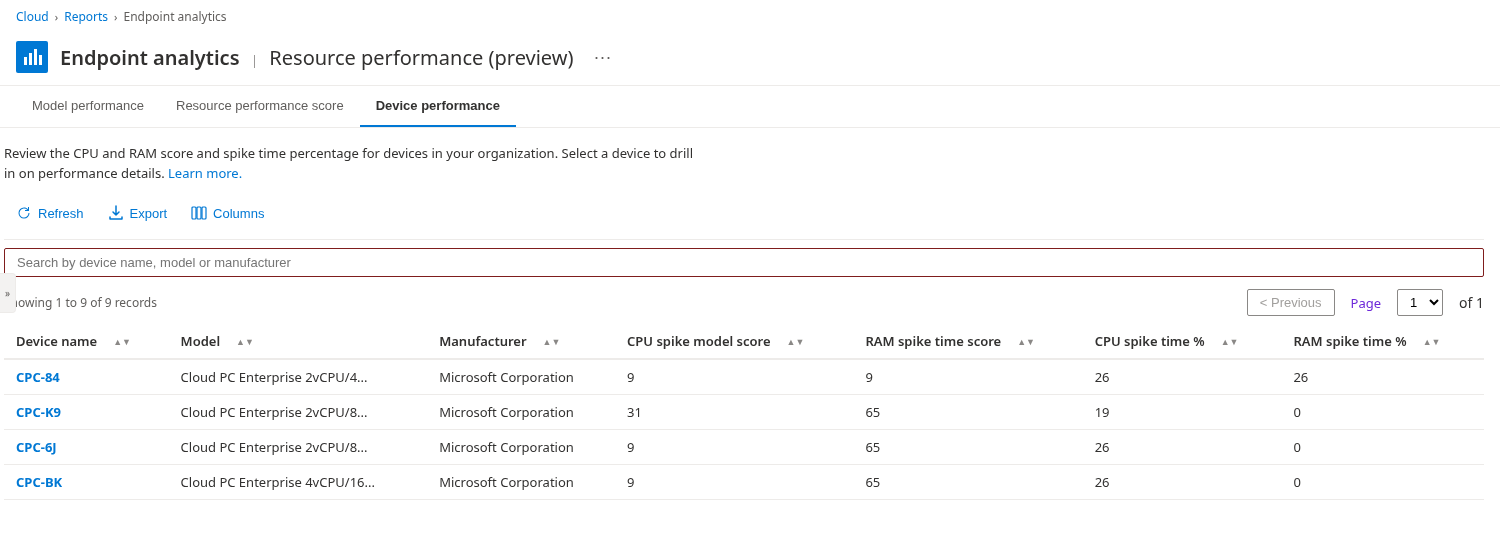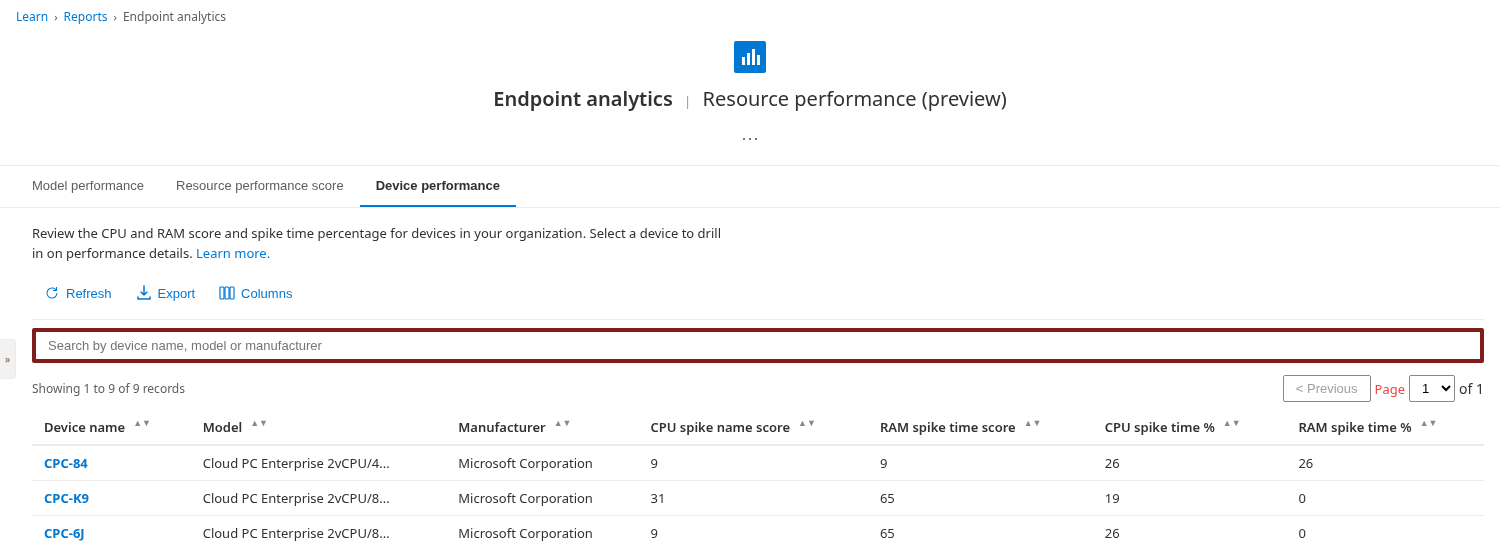--- a/index.html
+++ b/index.html
@@ -2,70 +2,70 @@
 <html><head>
   <meta charset="utf-8">
   <style>
     * { box-sizing: border-box; margin: 0; padding: 0; }
     body { font-family: 'Segoe UI', system-ui, sans-serif; font-size: 13px; color: #323130; background: #fff; overflow-x: hidden; }
 
     .breadcrumb { display: flex; align-items: center; gap: 6px; padding: 8px 16px; font-size: 12px; color: #605e5c; }
     .breadcrumb a { color: #0078d4; text-decoration: none; }
     .breadcrumb-sep { color: #605e5c; font-size: 11px; }
 
-    .page-header { display: flex; align-items: center; gap: 12px; padding: 8px 16px 12px 16px; border-bottom: 1px solid #edebe9; flex-direction: column; }
+    .page-header { display: flex; align-items: center; gap: 12px; padding: 8px 16px 12px 16px; border-bottom: 1px solid #edebe9; }
     .page-icon { width: 32px; height: 32px; background: #0078d4; border-radius: 2px; display: flex; align-items: center; justify-content: center; flex-shrink: 0; }
     .page-icon svg { width: 20px; height: 20px; fill: white; }
     .page-title { font-size: 20px; font-weight: 600; color: #323130; }
     .page-title-separator { color: #605e5c; font-weight: 300; margin: 0 8px; }
     .more-btn { background: none; border: none; cursor: pointer; color: #605e5c; font-size: 18px; padding: 4px 8px; border-radius: 2px; }
 
     .sidebar-toggle { position: absolute; left: 0; top: 50%; transform: translateY(-50%); width: 16px; height: 40px; background: #f3f2f1; border: 1px solid #edebe9; border-left: none; display: flex; align-items: center; justify-content: center; cursor: pointer; border-radius: 0 4px 4px 0; color: #605e5c; font-size: 10px; }
 
     .tabs { display: flex; gap: 0; border-bottom: 1px solid #edebe9; margin: 0; padding: 0 16px; }
     .tab { padding: 12px 16px; font-size: 13px; cursor: pointer; color: #605e5c; border-bottom: 2px solid transparent; background: none; border-top: none; border-left: none; border-right: none; white-space: nowrap; }
     .tab.active { color: #323130; font-weight: 600; border-bottom: 2px solid #0078d4; }
 
-    .tab-content { padding: 16px 16px 0 32px; }
+    .tab-content { padding: 16px 16px 0 4px; }
 
     .description { font-size: 13px; color: #323130; line-height: 1.5; max-width: 700px; margin-bottom: 16px; }
     .description a { color: #0078d4; text-decoration: none; }
 
     .toolbar { display: flex; align-items: center; gap: 0; margin-bottom: 12px; }
     .toolbar-btn { display: flex; align-items: center; gap: 6px; padding: 6px 12px; background: none; border: none; cursor: pointer; color: #0078d4; font-size: 13px; border-radius: 2px; }
     .toolbar-btn svg { width: 16px; height: 16px; fill: #0078d4; }
 
-    .search-bar { width: 100%; border: 4px solid #7f1d1d; border-radius: 2px; padding: 6px 12px; font-size: 13px; color: #323130; outline: none; margin-bottom: 8px; }
+    .search-bar { width: 100%; border: 1px solid #7f1d1d; border-radius: 2px; padding: 6px 12px; font-size: 13px; color: #323130; outline: none; margin-bottom: 8px; }
 
     .records-info { font-size: 12px; color: #605e5c; margin-bottom: 0; }
 
     .table-container { width: 100%; overflow-x: auto; }
 
     .data-table { width: 100%; border-collapse: collapse; font-size: 13px; }
     .data-table th { text-align: left; padding: 8px 12px; border-bottom: 2px solid #edebe9; color: #323130; font-weight: 600; white-space: nowrap; background: #fff; }
     .data-table td { padding: 8px 12px; border-bottom: 1px solid #edebe9; color: #323130; }
     .data-table a { color: #0078d4; text-decoration: none; font-weight: bold; }
 
-    .col-header { display: flex; align-items: flex-start; gap: 8px; }
+    .col-header { display: flex; align-items: center; gap: 16px; }
     .sort-icon { font-size: 9px; color: #8a8886; display: flex; flex-direction: column; line-height: 1; }
     .prev-btn { padding: 5px 12px; border: 1px solid #8a8886; background: #fff; cursor: pointer; font-size: 13px; color: #323130; border-radius: 2px; }
     .prev-btn:disabled { color: #a19f9d; cursor: not-allowed; }
-    .page-label { font-size: 13px; color: #ef4444; }
+    .page-label { font-size: 13px; color: #6d28d9; }
     .page-select { padding: 4px 8px; border: 1px solid #8a8886; border-radius: 2px; font-size: 13px; background: #fff; cursor: pointer; }
     .of-label { font-size: 14px; color: #323130; }
 
     .records-pagination-row { display: flex; align-items: center; justify-content: space-between; padding: 4px 0 8px 0; }
 
     .divider { height: 1px; background: #edebe9; margin: 0 0 8px 0; }
   </style>
 </head>
 <body>
 
 <div class="breadcrumb">
-  <a href="#">Learn</a>
+  <a href="#">Cloud</a>
   <span class="breadcrumb-sep">›</span>
   <a href="#">Reports</a>
   <span class="breadcrumb-sep">›</span>
   <span>Endpoint analytics</span>
 </div>
 
 <div class="page-header">
   <div class="page-icon">
     <svg viewBox="0 0 20 20">
       <rect x="2" y="10" width="3" height="8"></rect>
@@ -125,21 +125,21 @@
       </div>
 
       <div class="divider"></div>
 
       
       <input type="text" class="search-bar" placeholder="Search by device name, model or manufacturer" style="">
 
       
       <div class="records-pagination-row">
         <span class="records-info">Showing 1 to 9 of 9 records</span>
-        <div style="display:flex; align-items:center; gap:4px;">
+        <div style="display:flex; align-items:center; gap:16px;">
           <button class="prev-btn" disabled="">&lt; Previous</button>
           <span class="page-label">Page</span>
           <select class="page-select">
             <option>1</option>
           </select>
           <span class="of-label">of 1</span>
         </div>
       </div>
 
       
@@ -160,21 +160,21 @@
                 </div>
               </th>
               <th>
                 <div class="col-header">
                   <span>Manufacturer</span>
                   <span class="sort-icon">▲▼</span>
                 </div>
               </th>
               <th>
                 <div class="col-header">
-                  <span>CPU spike name score</span>
+                  <span>CPU spike model score</span>
                   <span class="sort-icon">▲▼</span>
                 </div>
               </th>
               <th>
                 <div class="col-header">
                   <span>RAM spike time score</span>
                   <span class="sort-icon">▲▼</span>
                 </div>
               </th>
               <th>
@@ -212,19 +212,28 @@
   </tr>
               <tr>
     <td><a href="#">CPC-6J</a></td>
     <td>Cloud PC Enterprise 2vCPU/8...</td>
     <td>Microsoft Corporation</td>
     <td>9</td>
     <td>65</td>
     <td>26</td>
     <td>0</td>
   </tr>
+              <tr>
+    <td><a href="#">CPC-BK</a></td>
+    <td>Cloud PC Enterprise 4vCPU/16...</td>
+    <td>Microsoft Corporation</td>
+    <td>9</td>
+    <td>65</td>
+    <td>26</td>
+    <td>0</td>
+  </tr>
             </tbody>
         </table>
       </div>
 
     </div>
   </div>
 </div>
 
 </body></html>

